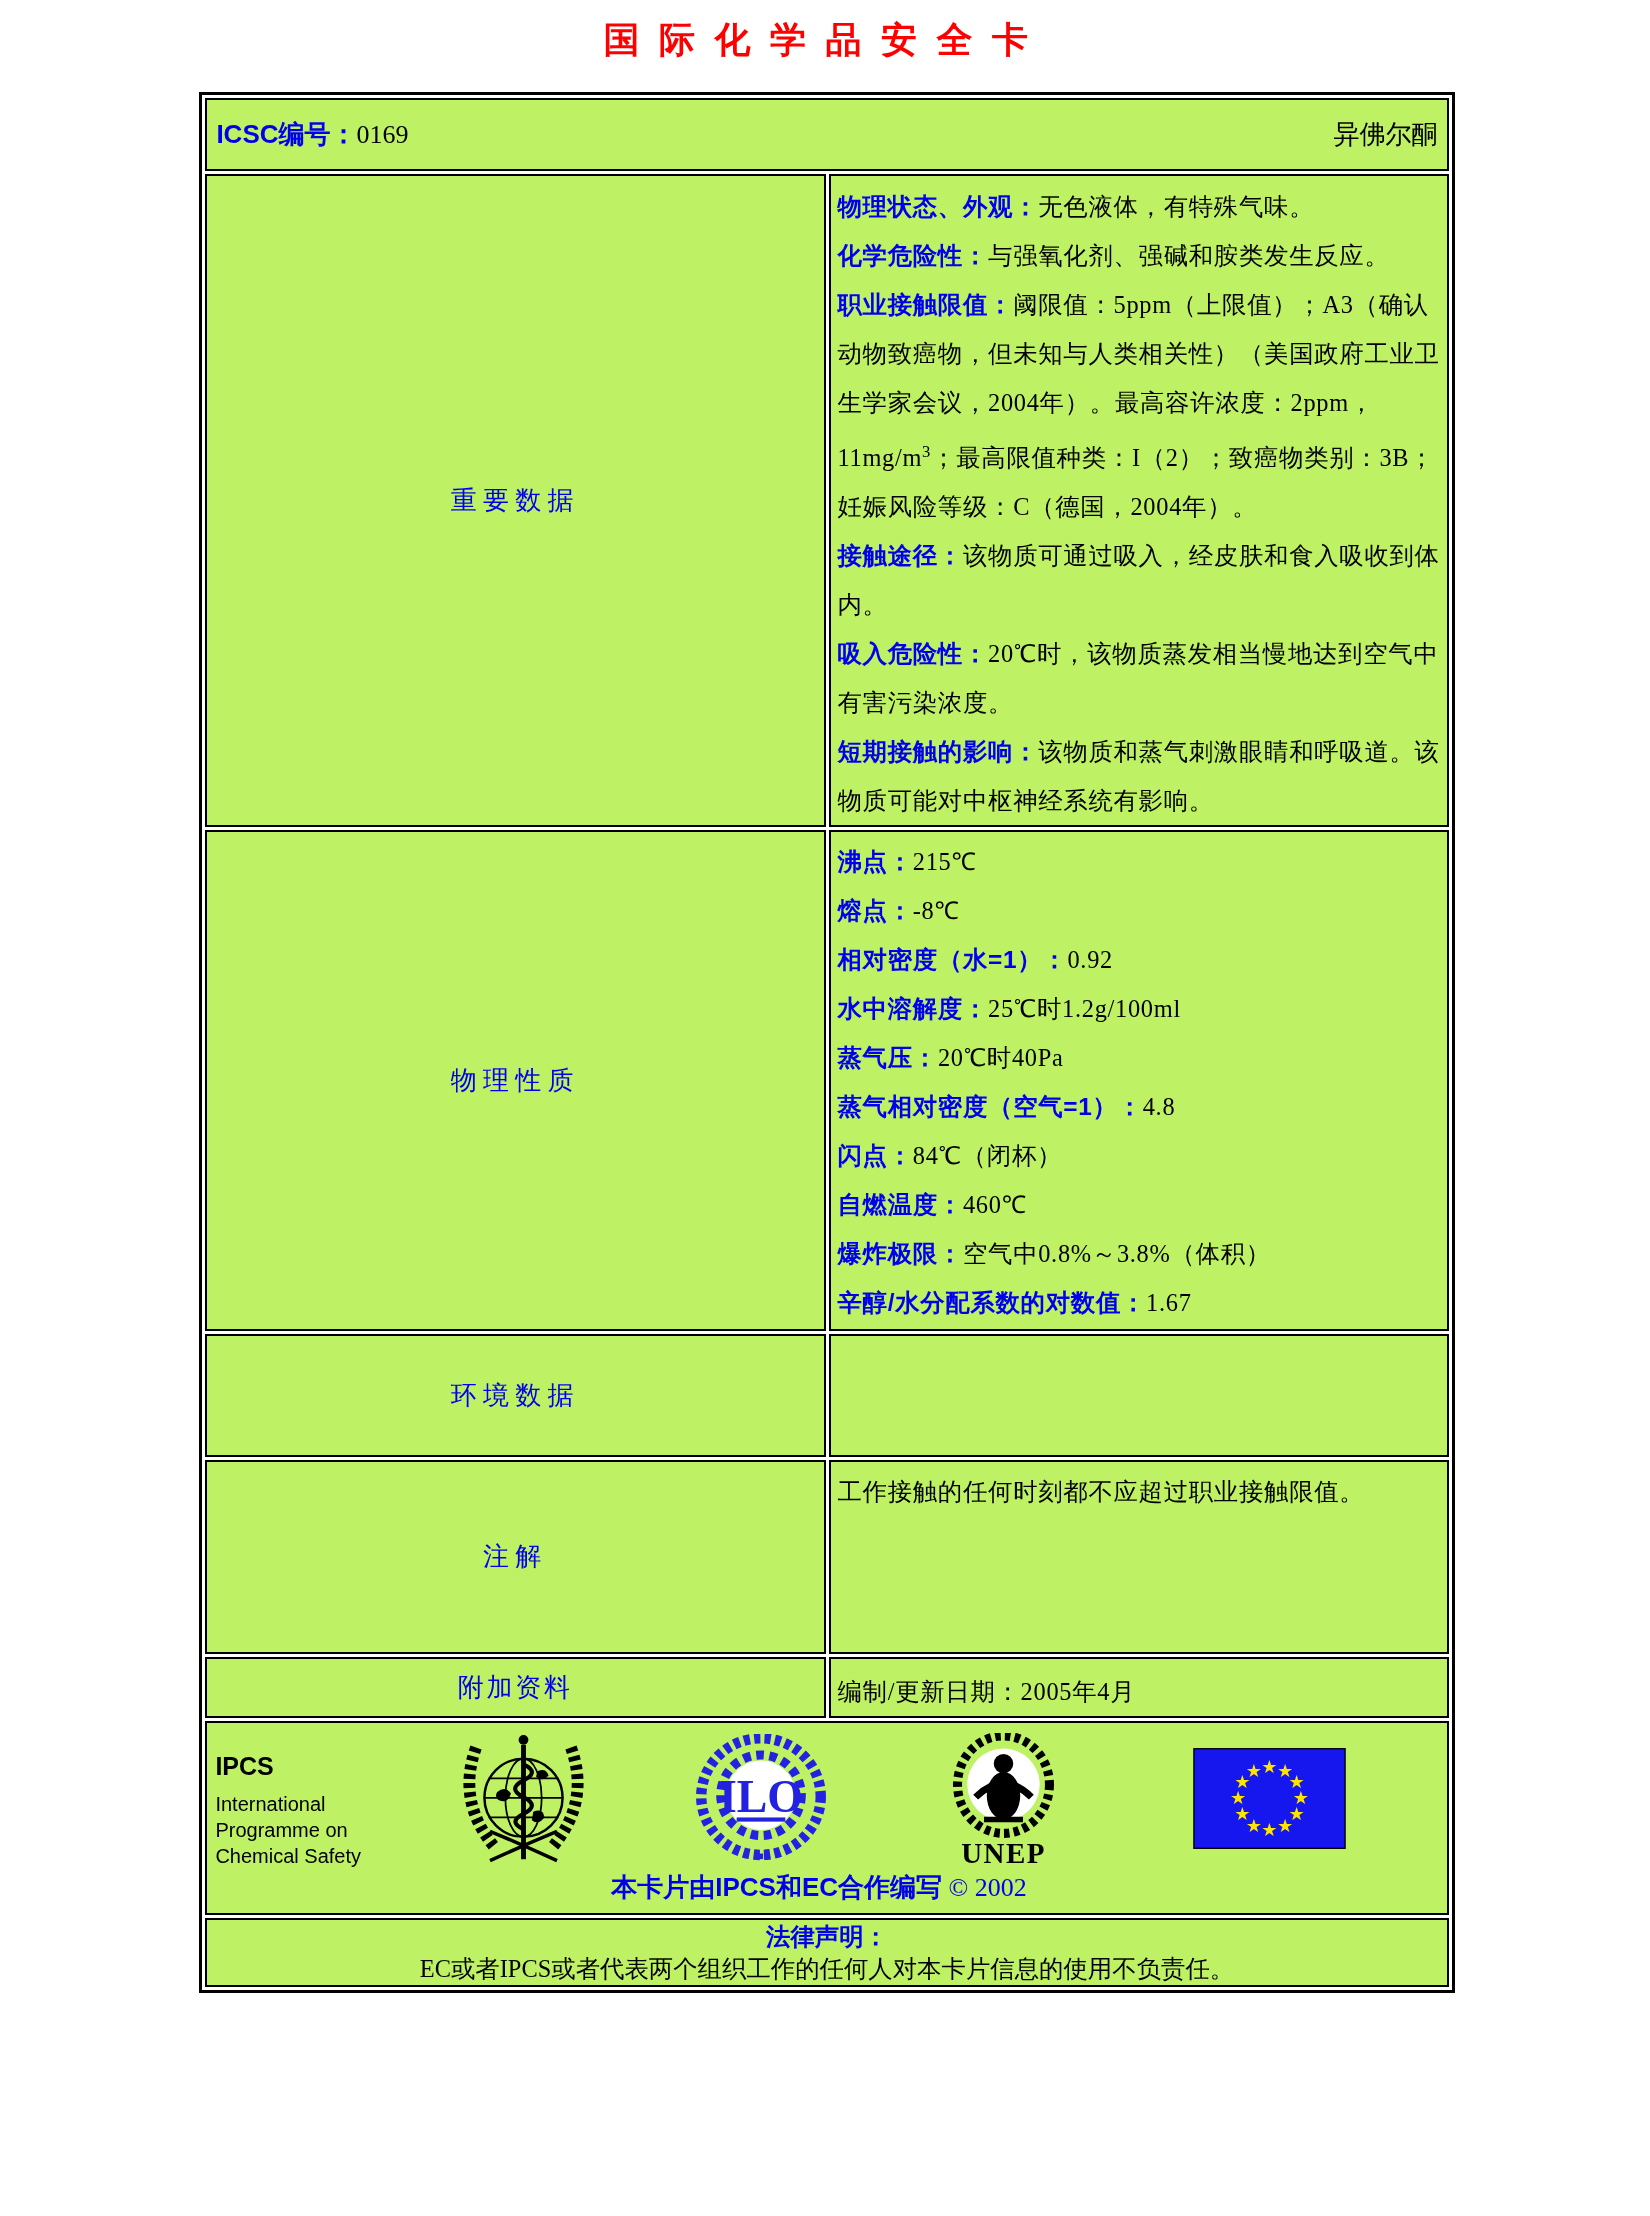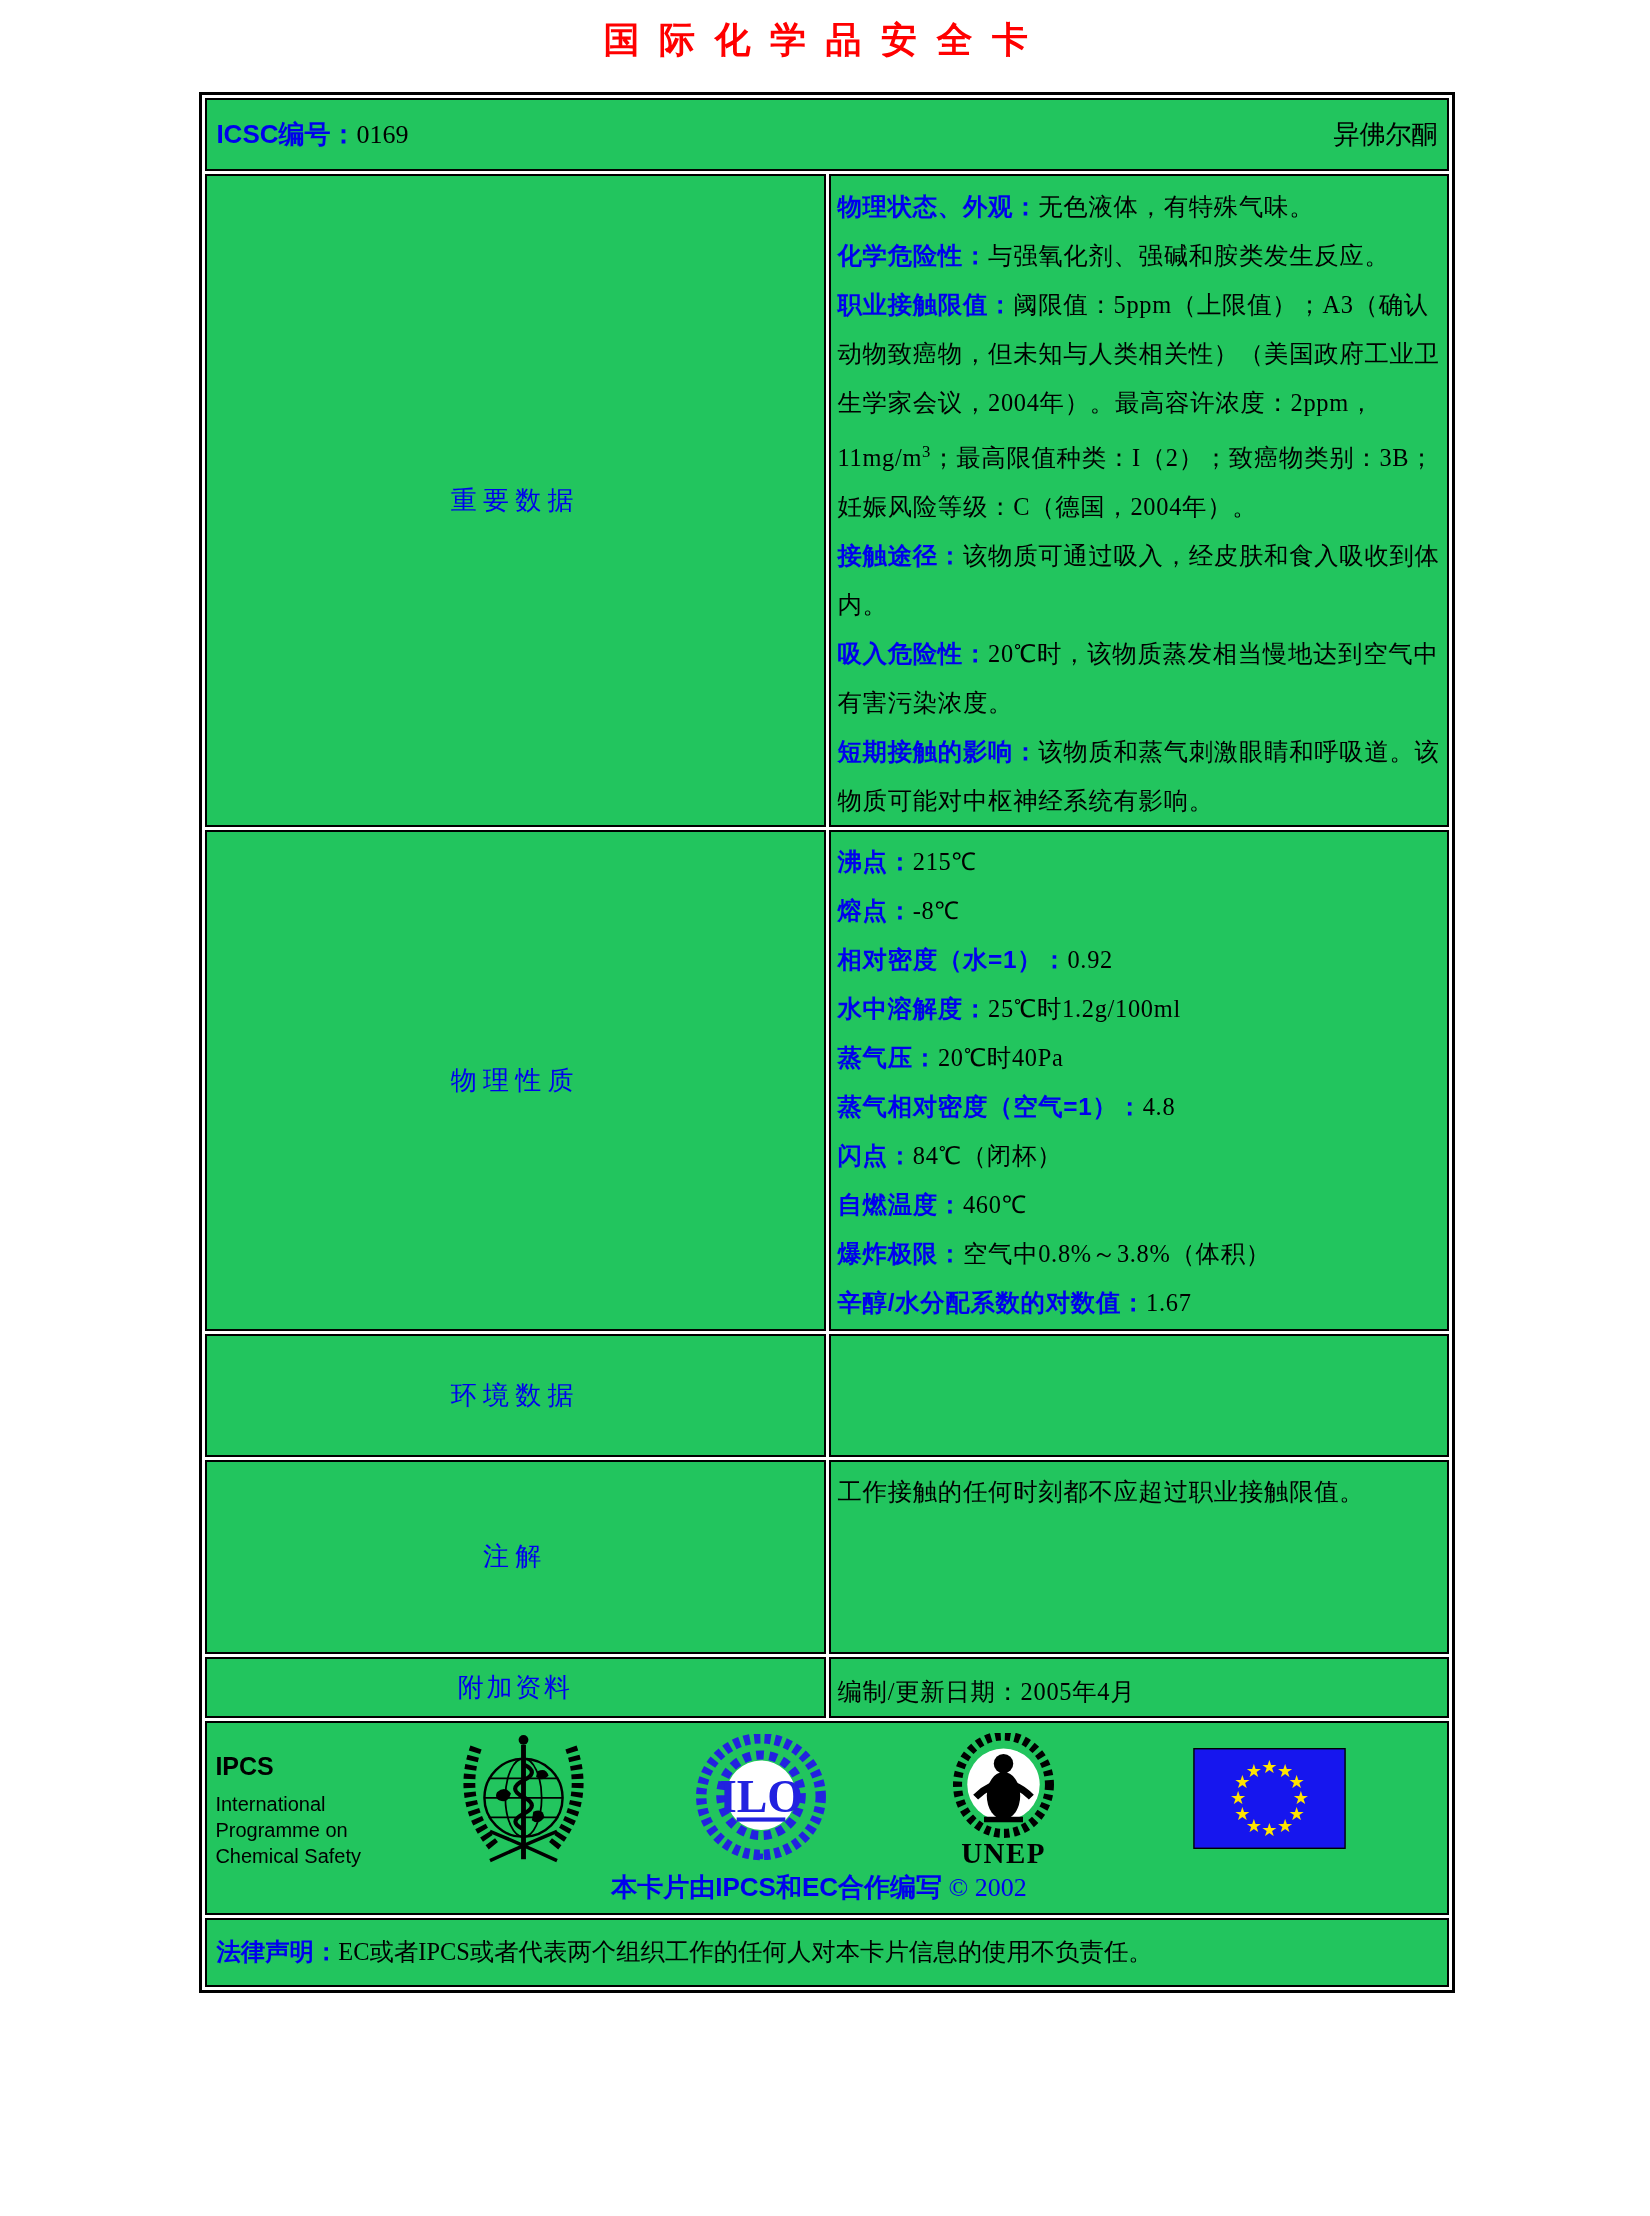--- a/index.html
+++ b/index.html
@@ -1,31 +1,31 @@
 <!DOCTYPE html>
 <html style="font-size:11px"><head>
 <meta charset="utf-8">
 <style>
   html,body{margin:0;padding:0;background:#fff;}
   body{width:1651px;height:2216px;position:relative;font-family:"Liberation Serif",serif;-webkit-font-smoothing:antialiased;}
   .title{margin:15.3px 0 0 0;text-align:center;font-size:36px;line-height:49px;font-weight:bold;color:#f00;
          letter-spacing:19.5px;font-family:"Liberation Sans",sans-serif;}
   table.card{margin:28px 0 0 199px;width:1256px;border:3.5px solid #000;border-collapse:separate;border-spacing:3.5px;table-layout:fixed;}
-  td.cell{border:2.1px solid #000;background:#22c55e;vertical-align:top;overflow:hidden;}
+  td.cell{border:2.1px solid #000;background:#bef264;vertical-align:top;overflow:hidden;}
   td.lab{width:169px;vertical-align:middle;text-align:center;color:#0000ee;font-weight:normal;font-size:26px;
          letter-spacing:6.3px;font-family:"Liberation Sans",sans-serif;}
   td.idrow{height:67px;}
   .idflex{display:flex;justify-content:space-between;align-items:center;height:67px;padding:0 8.4px;font-size:26px;}
   .blab{color:#0000ee;font-weight:bold;font-family:"Liberation Sans",sans-serif;}
   .val{color:#000;}
   td.cnt{padding:5.6px 5.6px 0 7px;}
   td.cnt p{margin:0;font-size:24.4px;line-height:49px;color:#000;letter-spacing:0.7px;}
   .sup{font-size:16.7px;vertical-align:9px;}
   td.legalcell{height:63px;}
-  .legalflex{display:flex;align-items:center;height:63px;padding:0 8.4px;font-size:24.4px;}
+  .legalflex{display:flex;align-items:center;height:63px;padding:0 8.4px;font-size:24.4px;flex-direction:column;}
   td.logoscell{height:190px;position:relative;padding:0;}
   .ipcs{position:absolute;left:8.4px;top:29px;color:#000;font-family:"Liberation Sans",sans-serif;}
   .ipcs-t{font-size:25px;font-weight:bold;margin-bottom:9.8px;}
   .ipcs-l{font-size:20px;line-height:26px;}
   .logo{position:absolute;}
   .unep-t{text-align:center;font-family:"Liberation Serif",serif;font-weight:bold;font-size:29px;color:#000;margin-top:-4.2px;letter-spacing:1.4px;}
   .credit{position:absolute;left:0;right:16px;bottom:8.4px;text-align:center;font-size:26px;color:#0000ee;}
   .credit .cb{font-weight:bold;font-family:"Liberation Sans",sans-serif;}
   .credit .cy{font-family:"Liberation Serif",serif;}
 </style>

